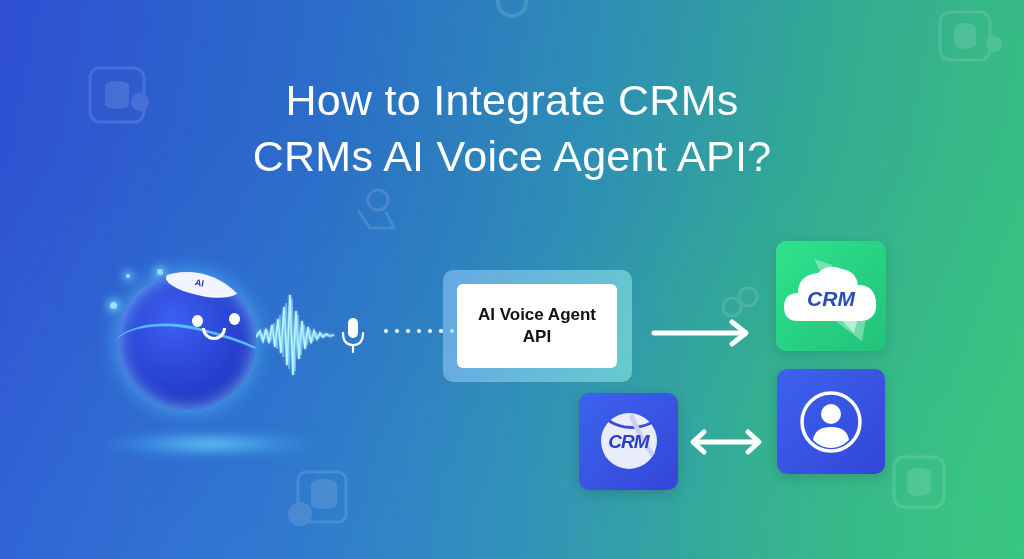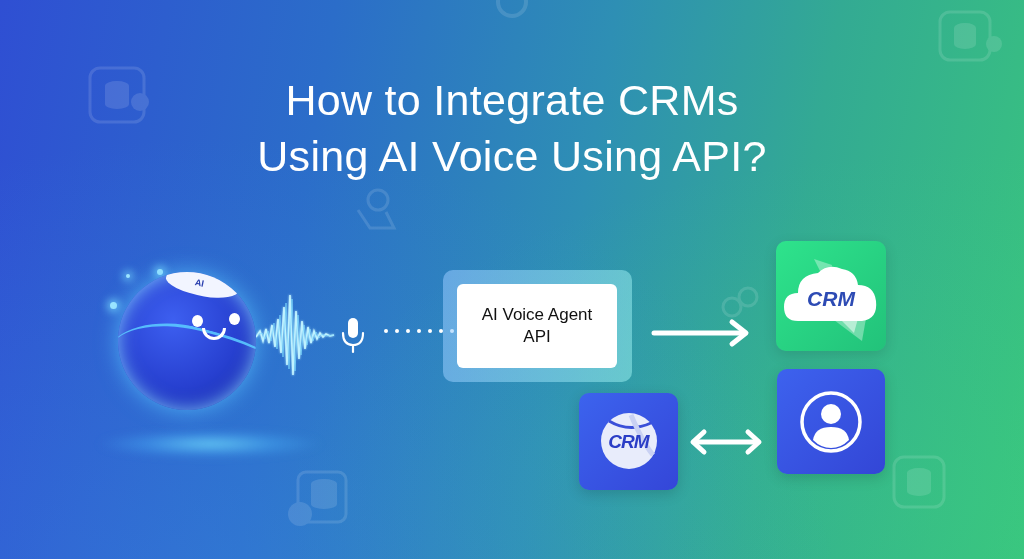--- a/index.html
+++ b/index.html
@@ -63,21 +63,21 @@
     
     .api-outer {
       position: absolute; left: 443px; top: 270px; width: 189px; height: 112px;
       border-radius: 10px;
       background: linear-gradient(100deg, rgba(150,200,255,0.55), rgba(140,230,230,0.6));
     }
     .api-inner {
       position: absolute; left: 14px; top: 14px; width: 160px; height: 84px;
       background: #fff; border-radius: 6px;
       display: flex; flex-direction: column; align-items: center; justify-content: center;
-      font-weight: 400; font-size: 17px; color: #111; line-height: 22px; text-align: center;
+      font-weight: 700; font-size: 17px; color: #111; line-height: 22px; text-align: center;
     }
     .arrow { position: absolute; }
     .tile {
       position: absolute; border-radius: 10px;
       display: flex; align-items: center; justify-content: center; font-style: italic;
     }
     .tile-crm-cloud {
       left: 776px; top: 241px; width: 110px; height: 110px;
       background: linear-gradient(135deg, #2ee38c, #22c27a);
       box-shadow: 0 4px 14px rgba(0,0,0,0.12);
@@ -142,21 +142,21 @@
 <svg class="deco" style="left:352px;top:188px;" width="48" height="48" viewBox="0 0 48 48">
   <circle cx="26" cy="12" r="10" fill="none" stroke="#fff" stroke-width="3"></circle>
   <path d="M6 22 L18 40 L42 40 L34 24" fill="none" stroke="#fff" stroke-width="3"></path>
 </svg>
 <svg class="deco" style="left:492px;top:0px;" width="40" height="20" viewBox="0 0 40 20">
   <circle cx="20" cy="2" r="14" fill="none" stroke="#fff" stroke-width="4"></circle>
 </svg>
 
 <h1 class="title">
   <div>How to Integrate CRMs</div>
-  <div>Using AI Voice Using API?</div>
+  <div>CRMs AI Voice Agent API?</div>
 </h1>
 
 <div class="orb-glow"></div>
 <span class="spark" style="left:110px;top:302px;width:7px;height:7px;"></span>
 <span class="spark" style="left:126px;top:274px;width:4px;height:4px;"></span>
 <span class="spark" style="left:157px;top:269px;width:6px;height:6px;"></span>
 <div class="orb">
   <div class="orb-cap"></div>
   <span class="orb-cap-text">AI</span>
   <div class="orb-wave"></div>

